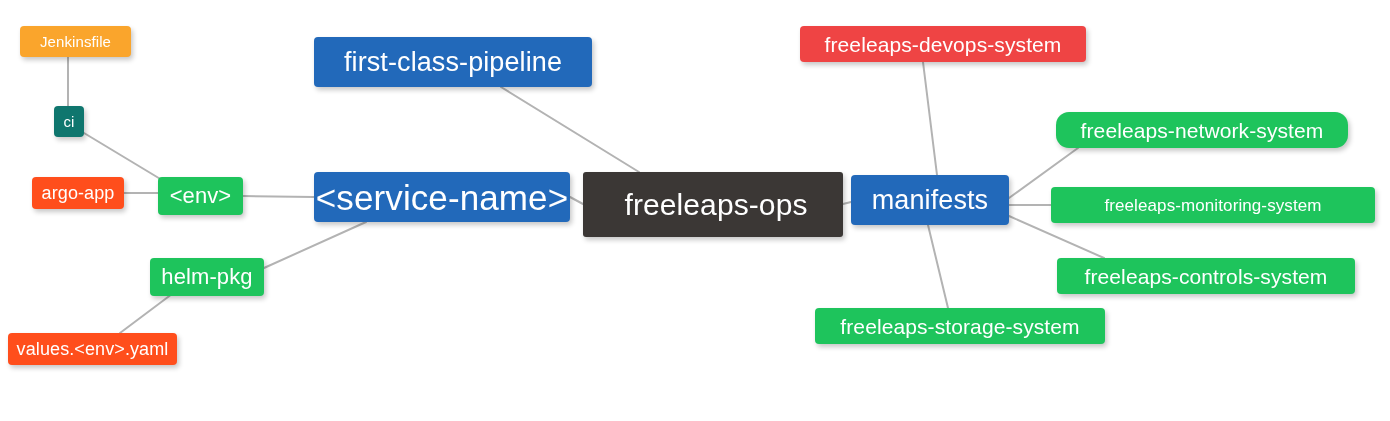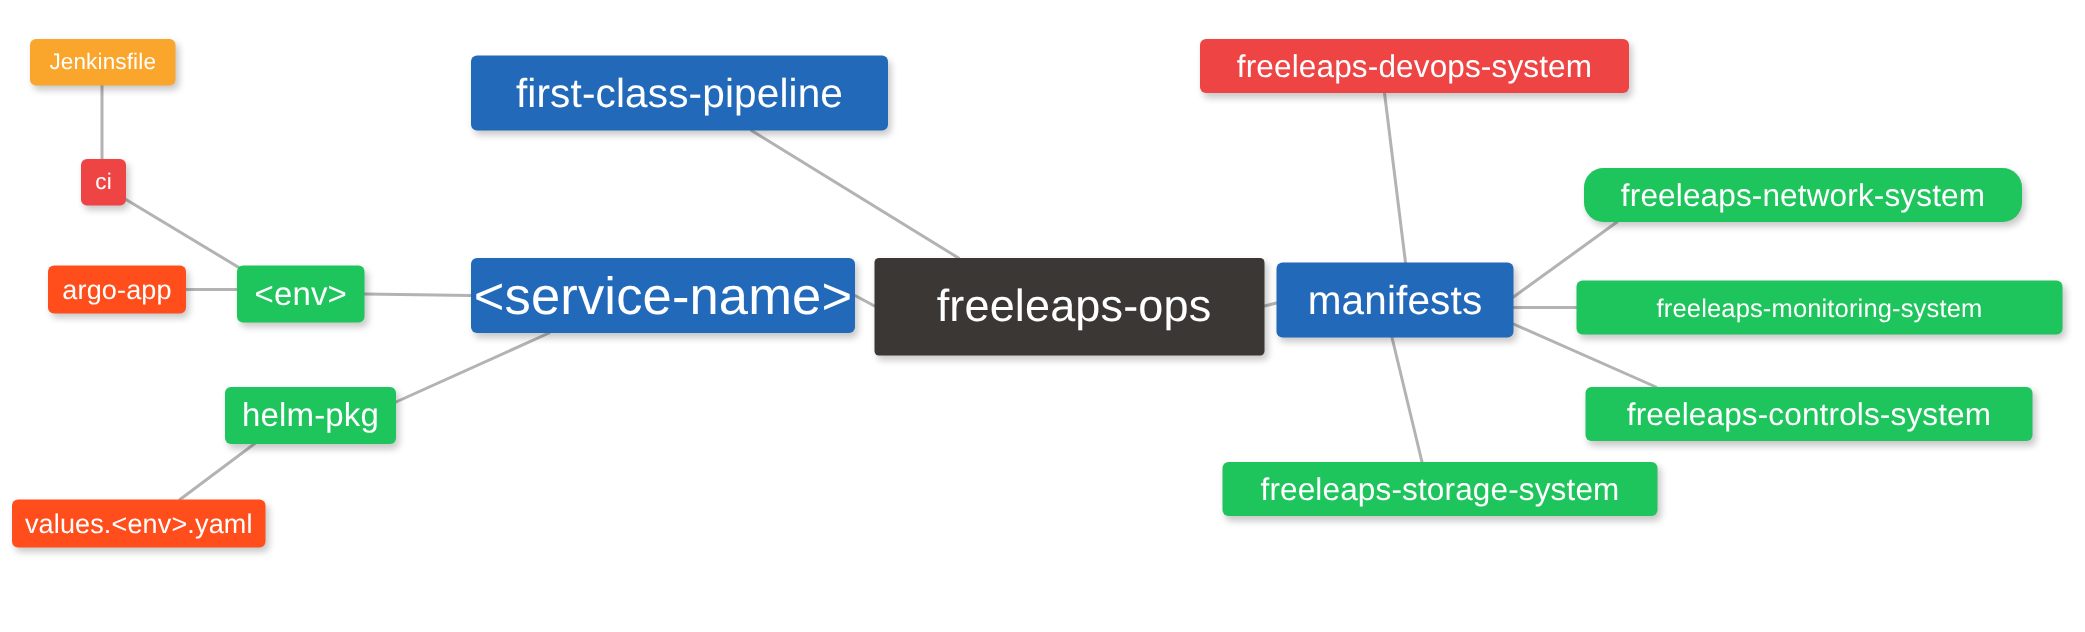--- a/index.html
+++ b/index.html
@@ -72,22 +72,22 @@
       <line class="edge" x1="928" y1="225" x2="948" y2="308" stroke="#b3b3b3"></line>
     </svg>
 
   <div id="node-layer">
       <div class="node root" style="left: 583px; top: 172px; width: 260px; height: 65px; background: rgb(59, 55, 53); font-size: 30px; padding-left: 16px;">freeleaps-ops</div>
       <div class="node" style="left: 314px; top: 172px; width: 256px; height: 50px; background: rgb(34, 105, 186); font-size: 35px;">&lt;service-name&gt;</div>
       <div class="node" style="left: 314px; top: 37px; width: 278px; height: 50px; background: rgb(34, 105, 186); font-size: 27px;">first-class-pipeline</div>
       <div class="node" style="left: 851px; top: 175px; width: 158px; height: 50px; background: rgb(34, 105, 186); font-size: 27px;">manifests</div>
       <div class="node" style="left: 158px; top: 177px; width: 85px; height: 38px; background: rgb(30, 196, 92); font-size: 22px; text-align: center;">&lt;env&gt;</div>
       <div class="node" style="left: 150px; top: 258px; width: 114px; height: 38px; background: rgb(30, 196, 92); font-size: 22px;">helm-pkg</div>
-      <div class="node" style="left: 20px; top: 26px; width: 97px; height: 31px; background: rgb(250, 165, 44); font-size: 15px;">Jenkinsfile</div>
-      <div class="node" style="left: 54px; top: 106px; width: 30px; height: 31px; background: #ef4444; font-size: 15px;">ci</div>
+      <div class="node" style="left: 20px; top: 26px; width: 111px; height: 31px; background: rgb(250, 165, 44); font-size: 15px;">Jenkinsfile</div>
+      <div class="node" style="left: 54px; top: 106px; width: 30px; height: 31px; background: #0f766e; font-size: 15px;">ci</div>
       <div class="node" style="left: 32px; top: 177px; width: 92px; height: 32px; background: rgb(255, 78, 28); font-size: 18px;">argo-app</div>
       <div class="node" style="left: 8px; top: 333px; width: 169px; height: 32px; background: rgb(255, 78, 28); font-size: 18px;">values.&lt;env&gt;.yaml</div>
       <div class="node" style="left: 800px; top: 26px; width: 286px; height: 36px; background: #ef4444; font-size: 21px;">freeleaps-devops-system</div>
       <div class="node" style="left: 1056px; top: 112px; width: 292px; height: 36px; background: rgb(30, 196, 92); font-size: 21px; border-radius: 13px;">freeleaps-network-system</div>
       <div class="node" style="left: 1051px; top: 187px; width: 324px; height: 36px; background: rgb(30, 196, 92); font-size: 17px; text-align: right;">freeleaps-monitoring-system</div>
       <div class="node" style="left: 1057px; top: 258px; width: 298px; height: 36px; background: rgb(30, 196, 92); font-size: 21px;">freeleaps-controls-system</div>
       <div class="node" style="left: 815px; top: 308px; width: 290px; height: 36px; background: rgb(30, 196, 92); font-size: 21px;">freeleaps-storage-system</div>
     </div>
 
 </div>

